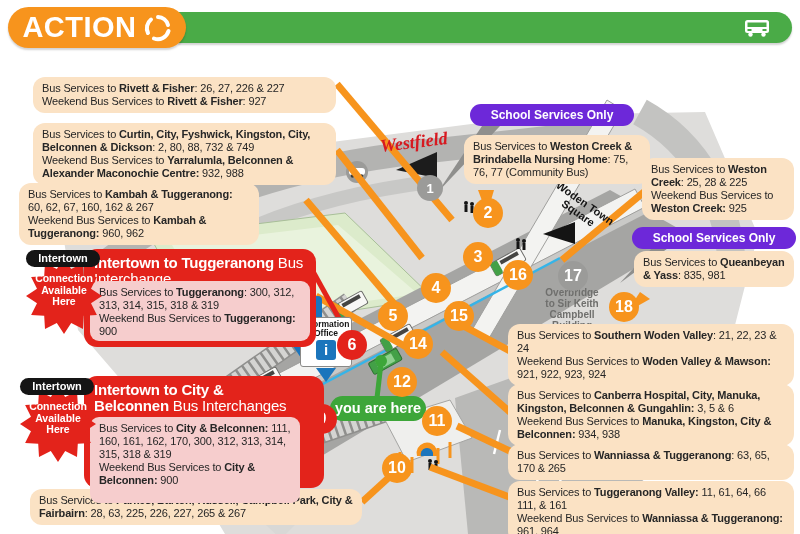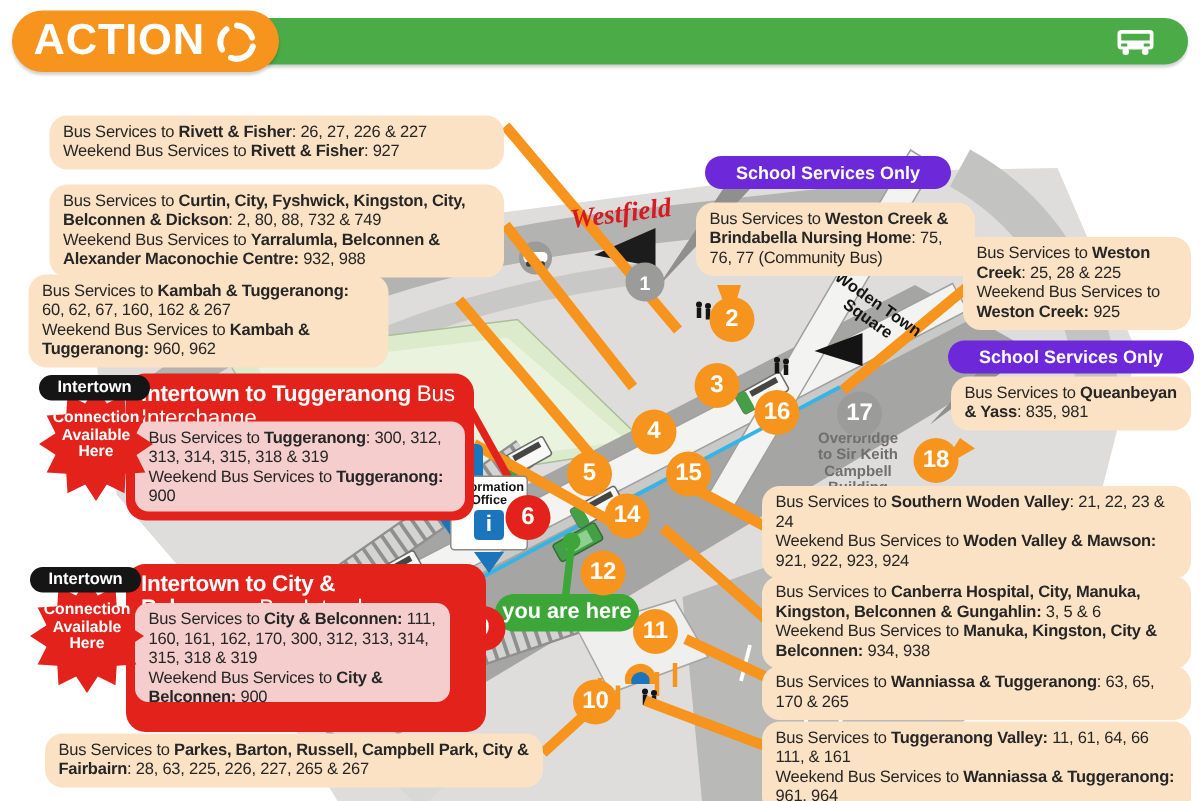--- a/index.html
+++ b/index.html
@@ -285,21 +285,21 @@
 
   <div class="redbox" style="left:84px;top:249px;width:232px;height:98px">
     <div class="redbox-title"><b>Intertown to Tuggeranong</b><span> Bus Interchange</span></div>
   </div>
   <div class="co pink" style="left:90px;top:281px;width:220px;height:60px;z-index:50"><span>Bus Services to </span><b>Tuggeranong</b><span>: 300, 312, 313, 314, 315, 318 &amp; 319
 </span><span>Weekend Bus Services to </span><b>Tuggeranong:</b><span> 900</span></div>
 
   <div class="redbox" style="left:84px;top:376px;width:240px;height:112px">
     <div class="redbox-title" style="width:205px"><b>Intertown to City &amp; Belconnen</b><span> Bus Interchanges</span></div>
   </div>
-  <div class="co pink" style="left:90px;top:402px;width:210px;height:66px;z-index:50"><span>Bus Services to </span><b>City &amp; Belconnen:</b><span> 111, 160, 161, 162, 170, 300, 312, 313, 314, 315, 318 &amp; 319
+  <div class="co pink" style="left:90px;top:417px;width:210px;height:86px;z-index:50"><span>Bus Services to </span><b>City &amp; Belconnen:</b><span> 111, 160, 161, 162, 170, 300, 312, 313, 314, 315, 318 &amp; 319
 </span><span>Weekend Bus Services to </span><b>City &amp; Belconnen:</b><span> 900</span></div>
 
   <div class="starburst" style="left:24px;top:250px">
     <svg width="80" height="80" viewBox="0 0 80 80" style="position:absolute;top:6px">
       <polygon fill="#E3231B" points="78,40 67,47.3 72.9,59 59.8,59.8 59,72.9 47.2,67 40,78 32.8,67 21,72.9 20.2,59.8 7.1,59 13,47.2 2,40 13,32.8 7.1,21 20.2,20.2 21,7.1 32.8,13 40,2 47.2,13 59,7.1 59.8,20.2 72.9,21 67,32.8"></polygon>
     </svg>
     <div class="burst-text">Connection
 Available
 Here</div>
     <div class="burst-pill">Intertown</div>

